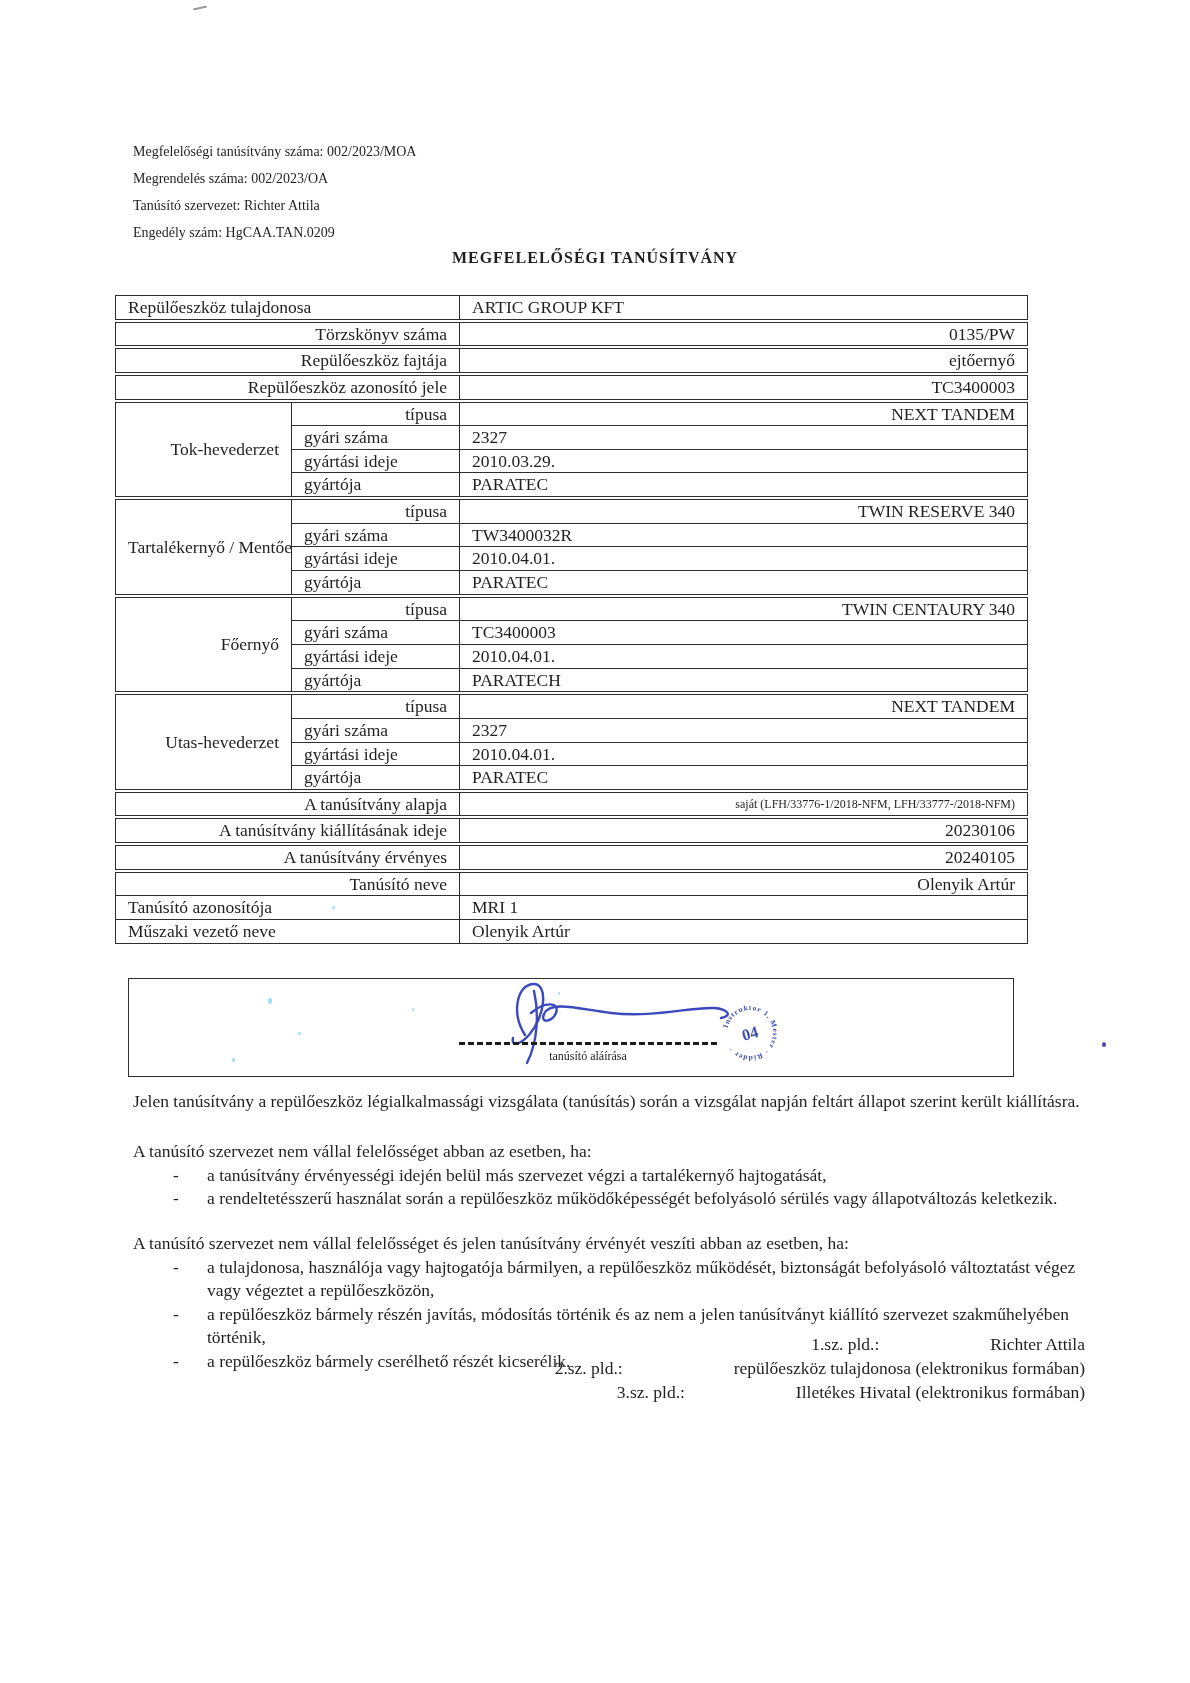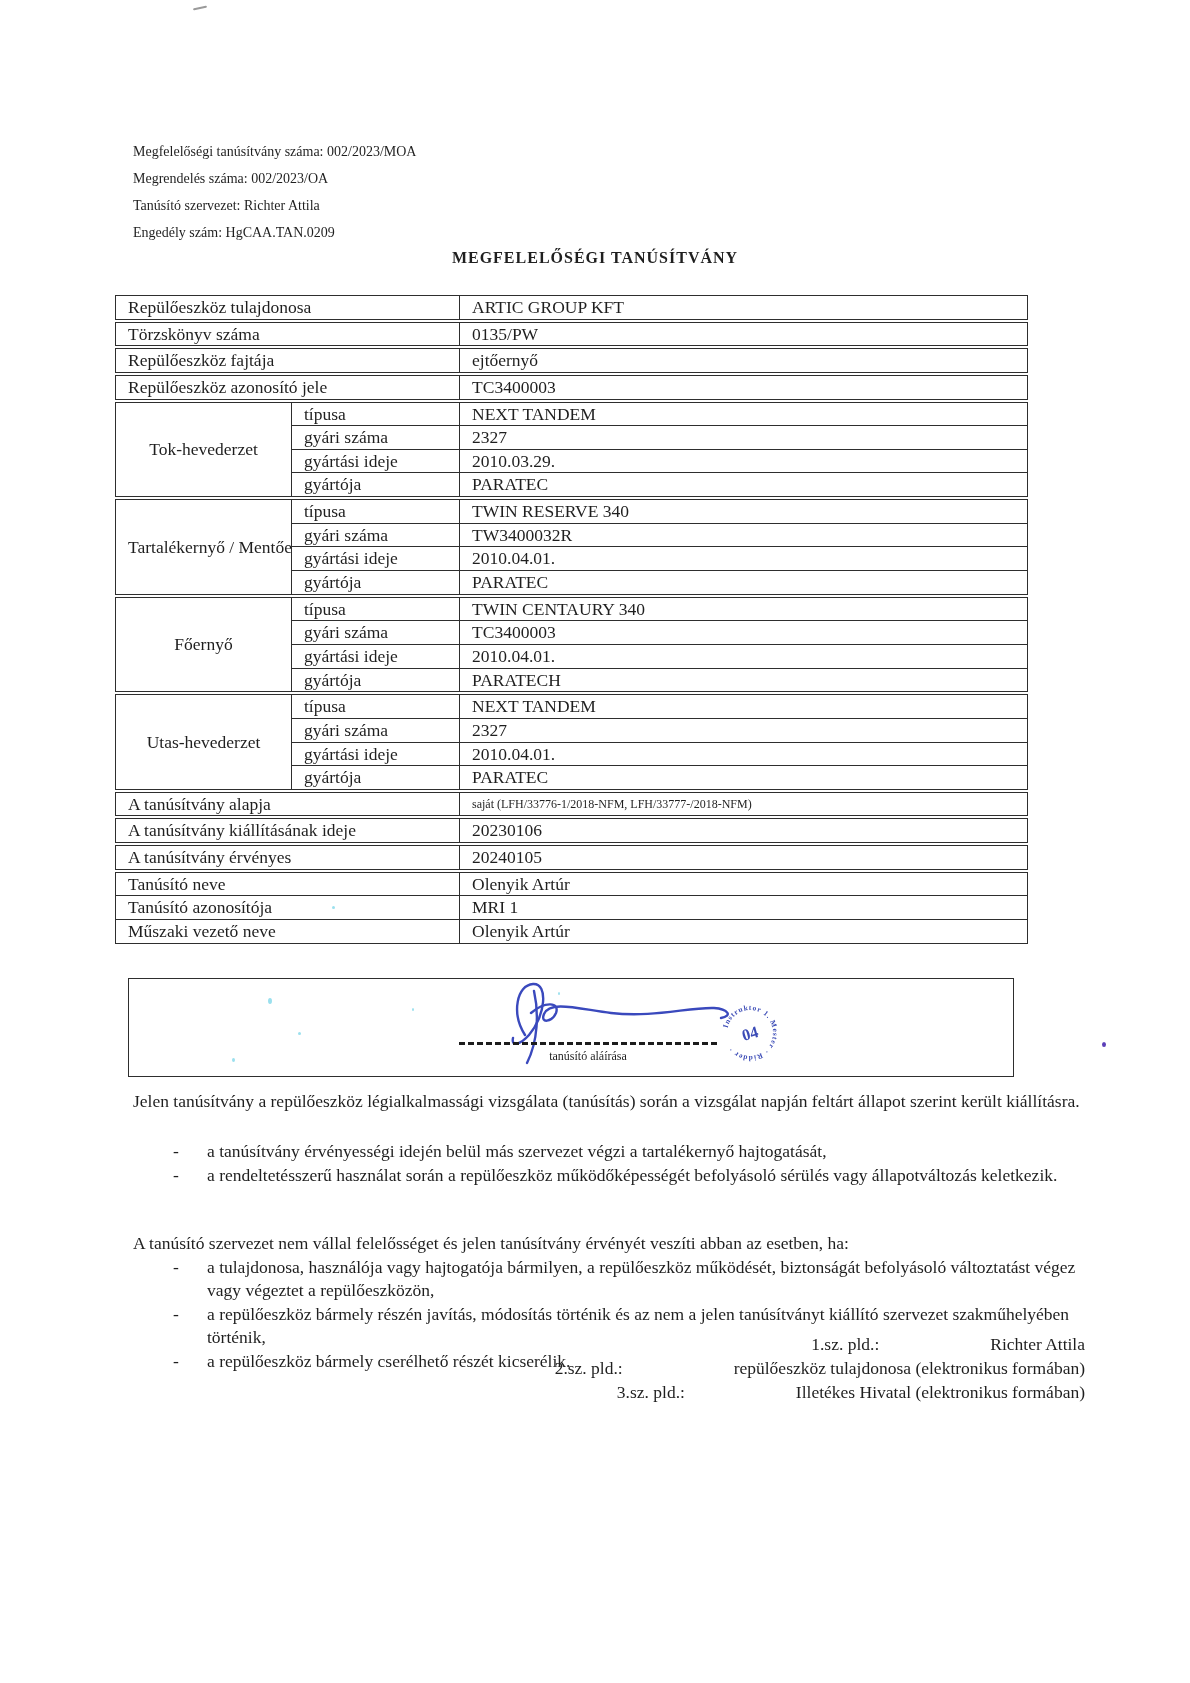--- a/index.html
+++ b/index.html
@@ -10,21 +10,21 @@
     overflow:hidden;
   }
   .header-block { position:absolute; left:133px; top:138px; font-size:14px; line-height:27px; }
   .page-title { position:absolute; left:0; top:249px; width:100%; text-align:center;
     font-size:16px; font-weight:bold; letter-spacing:1px; }
 
   table.cert { position:absolute; left:115px; top:295px; width:912px;
     border-collapse:collapse; font-size:17.5px; table-layout:fixed; }
   table.cert td { border:1.4px solid #2e2e2e; padding:1px 12px; height:19px;
     line-height:1.18; overflow:hidden; white-space:nowrap; }
-  tr.sep td { border-top:4px double #2e2e2e; }
+  tr.sep td { border-top:4px double #2e2e2e;text-align:right; }
   td.group-cell { text-align:center; white-space:pre-line; padding:1px 4px; }
   td.small-val { font-size:12px; }
 
   .sig-box { position:absolute; left:128px; top:978px; width:884px; height:97px;
     border:1.7px solid #2e2e2e; }
   .sig-line { position:absolute; left:330px; top:63px; width:258px;
     border-bottom:3px dashed #1c1c1c; }
   .sig-caption { position:absolute; left:318px; top:70px; width:282px;
     text-align:center; font-size:12px; }
   .sig-stroke { position:absolute; left:292px; top:-8px; width:330px; height:96px; }
@@ -206,20 +206,21 @@
 <span class="speck" style="left:298px;top:1032px;width:3px;height:3px"></span>
 <span class="speck" style="left:232px;top:1058px;width:3px;height:4px"></span>
 <span class="speck" style="left:412px;top:1008px;width:2px;height:3px"></span>
 <span class="speck" style="left:332px;top:906px;width:3px;height:3px"></span>
 <span class="speck" style="left:558px;top:992px;width:2px;height:3px"></span>
 <span class="speck p" style="left:1102px;top:1042px;width:4px;height:5px"></span>
 
 <div class="para" style="top:1090px">Jelen tanúsítvány a repülőeszköz légialkalmassági vizsgálata (tanúsítás) során a vizsgálat napján feltárt állapot szerint került kiállításra.</div>
 
 <div class="para" style="top:1140px">
+  <div>A tanúsító szervezet nem vállal felelősséget abban az esetben, ha:</div>
   <div class="bullet">
     <span class="dash">-</span>
     <span>a tanúsítvány érvényességi idején belül más szervezet végzi a tartalékernyő hajtogatását,</span>
   </div>
   <div class="bullet">
     <span class="dash">-</span>
     <span>a rendeltetésszerű használat során a repülőeszköz működőképességét befolyásoló sérülés vagy állapotváltozás keletkezik.</span>
   </div>
 </div>
 

